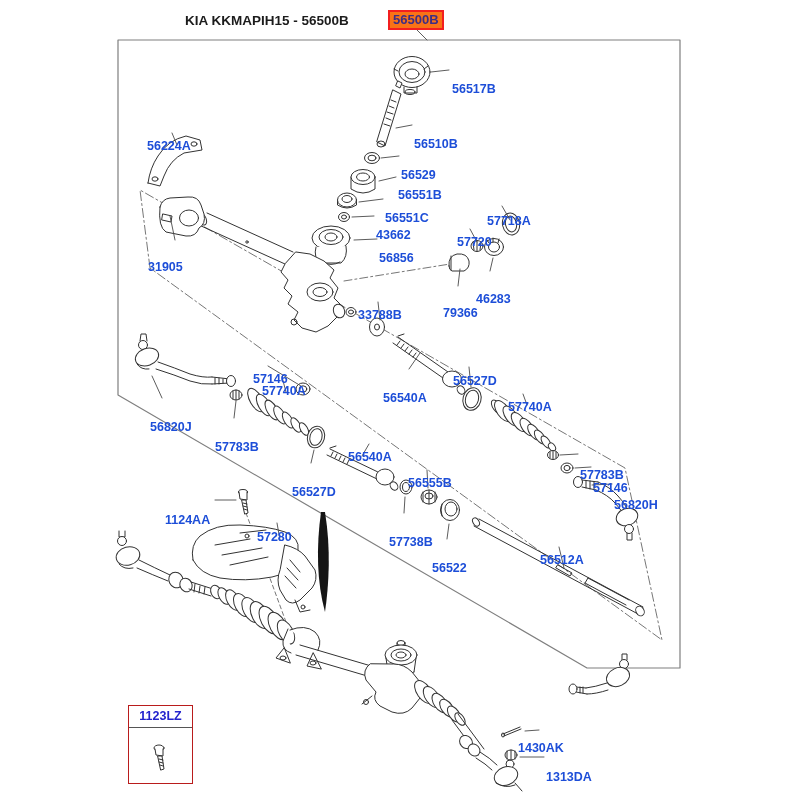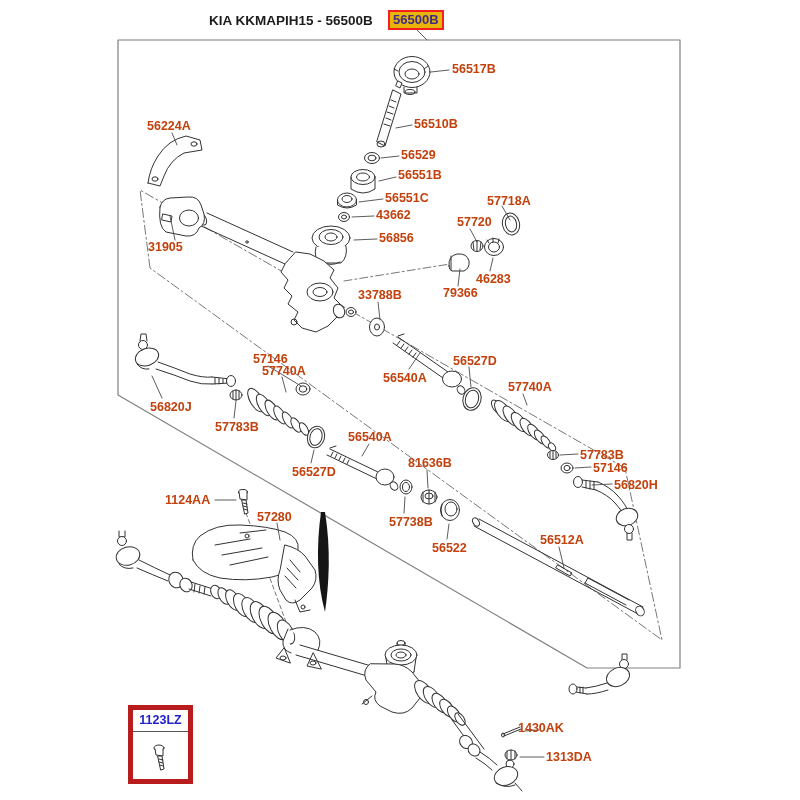--- a/index.html
+++ b/index.html
@@ -1,26 +1,26 @@
 <!DOCTYPE html>
 <html><head>
 <meta charset="utf-8">
 <style>
   html,body{margin:0;padding:0;background:#fff;}
   #stage{position:relative;width:800px;height:800px;background:#fff;overflow:hidden;
          font-family:"Liberation Sans",sans-serif;}
   #lineart{position:absolute;left:0;top:0;}
-  .pl{position:absolute;color:#c2410c;font:bold 12.5px "Liberation Sans",sans-serif;
-      white-space:nowrap;line-height:13px;cursor:pointer;}
+  .pl{position:absolute;color:#1d4ed8;font:bold 12.5px "Liberation Sans",sans-serif;
+      white-space:nowrap;line-height:13px;cursor:pointer;margin-top:20px;}
   #title{position:absolute;left:185px;top:13px;color:#1c1c1c;
-         font:bold 13.5px "Liberation Sans",sans-serif;white-space:nowrap;margin-left:24px;}
-  #hl{position:absolute;left:388px;top:10px;background:#eab308;border:2px solid #f21f1f;
+         font:bold 13.5px "Liberation Sans",sans-serif;white-space:nowrap;}
+  #hl{position:absolute;left:388px;top:10px;background:#f97316;border:2px solid #f21f1f;
       color:#3d2e85;font:bold 13px "Liberation Sans",sans-serif;padding:0 3px;line-height:16px;
       cursor:pointer;}
-  #inset{position:absolute;left:128px;top:705px;width:65px;height:79px;border:5px solid #b91c1c;
+  #inset{position:absolute;left:128px;top:705px;width:65px;height:79px;border:1px solid #b91c1c;
          box-sizing:border-box;}
   #inset .hd{height:21px;border-bottom:1px solid #555;text-align:center;
              color:#2323cd;font:bold 12.5px "Liberation Sans",sans-serif;line-height:21px;}
 </style>
 </head>
 <body>
 
 <div id="stage">
 
   <svg id="lineart" width="800" height="800" viewBox="0 0 800 800">
@@ -373,21 +373,21 @@
   <div class="pl" style="left:150px;top:401px">56820J</div>
   <div class="pl" style="left:215px;top:421px">57783B</div>
   <div class="pl" style="left:383px;top:372px">56540A</div>
   <div class="pl" style="left:453px;top:355px">56527D</div>
   <div class="pl" style="left:508px;top:381px">57740A</div>
   <div class="pl" style="left:580px;top:449px">57783B</div>
   <div class="pl" style="left:593px;top:462px">57146</div>
   <div class="pl" style="left:614px;top:479px">56820H</div>
   <div class="pl" style="left:292px;top:466px">56527D</div>
   <div class="pl" style="left:348px;top:431px">56540A</div>
-  <div class="pl" style="left:408px;top:457px">81636B</div>
+  <div class="pl" style="left:408px;top:457px">56555B</div>
   <div class="pl" style="left:389px;top:516px">57738B</div>
   <div class="pl" style="left:432px;top:542px">56522</div>
   <div class="pl" style="left:540px;top:534px">56512A</div>
   <div class="pl" style="left:165px;top:494px">1124AA</div>
   <div class="pl" style="left:257px;top:511px">57280</div>
   <div class="pl" style="left:518px;top:722px">1430AK</div>
   <div class="pl" style="left:546px;top:751px">1313DA</div>
 
   <div id="inset">
     <div class="hd">1123LZ</div>

